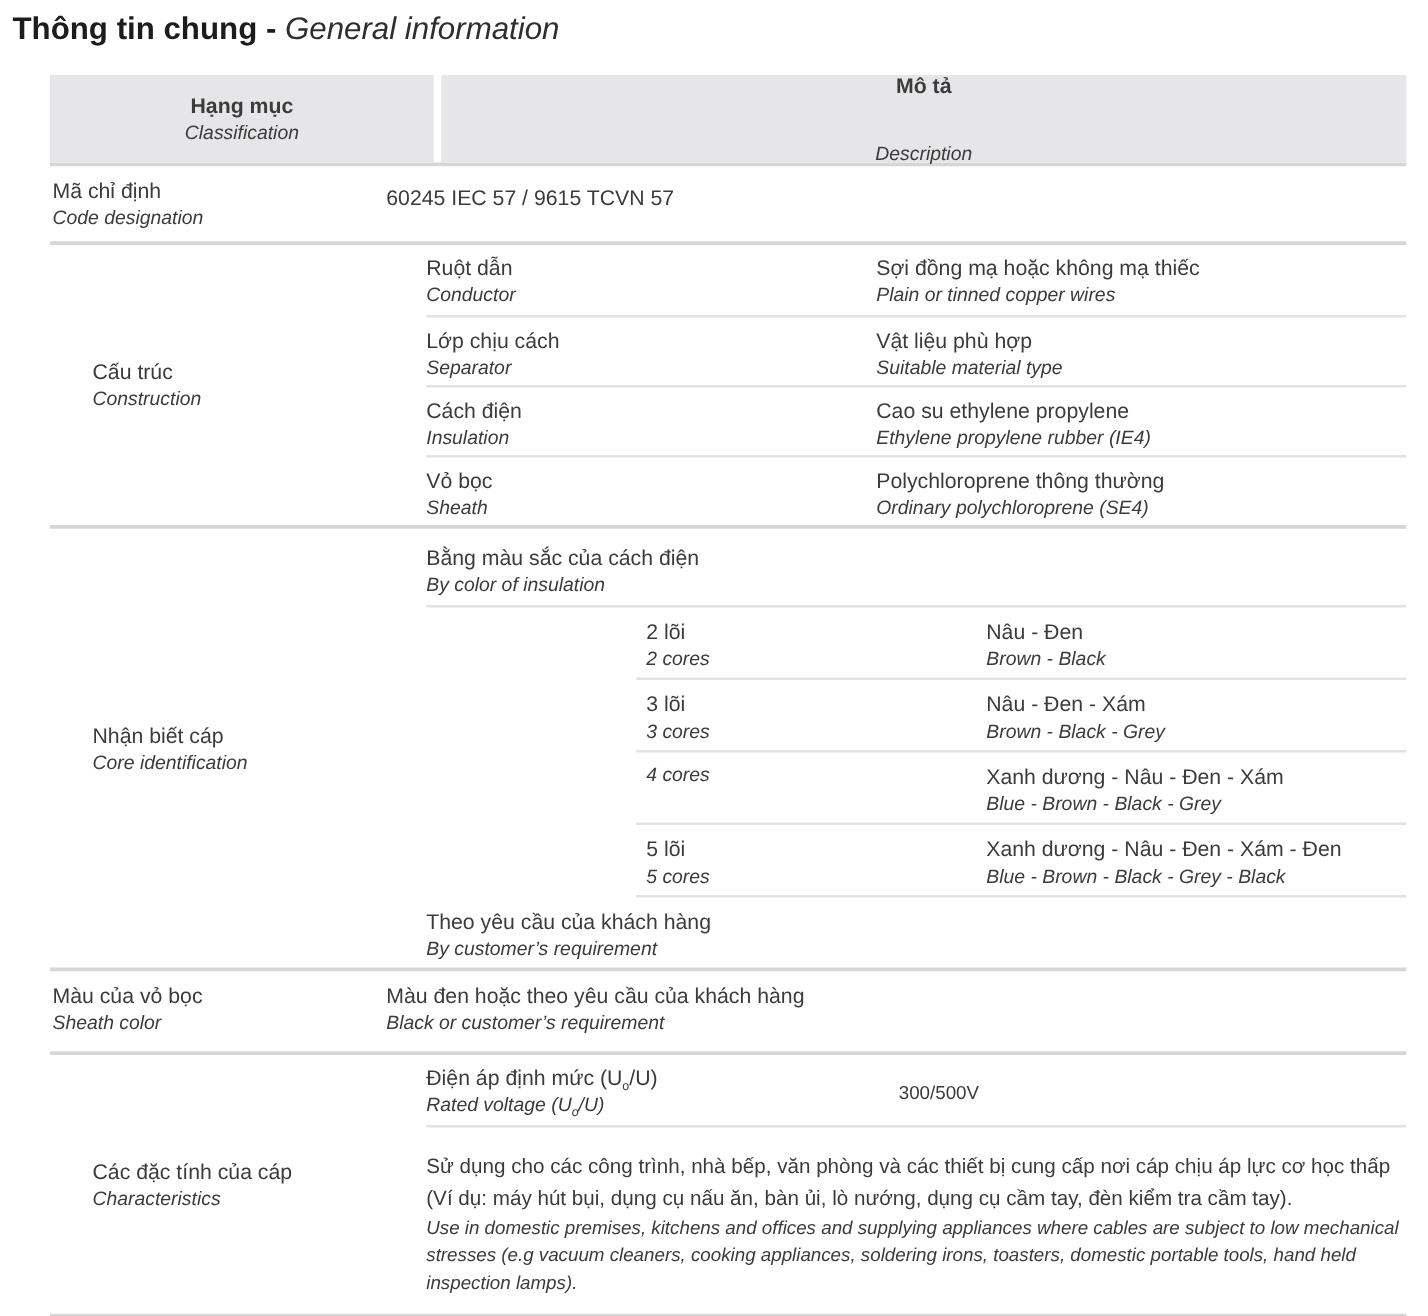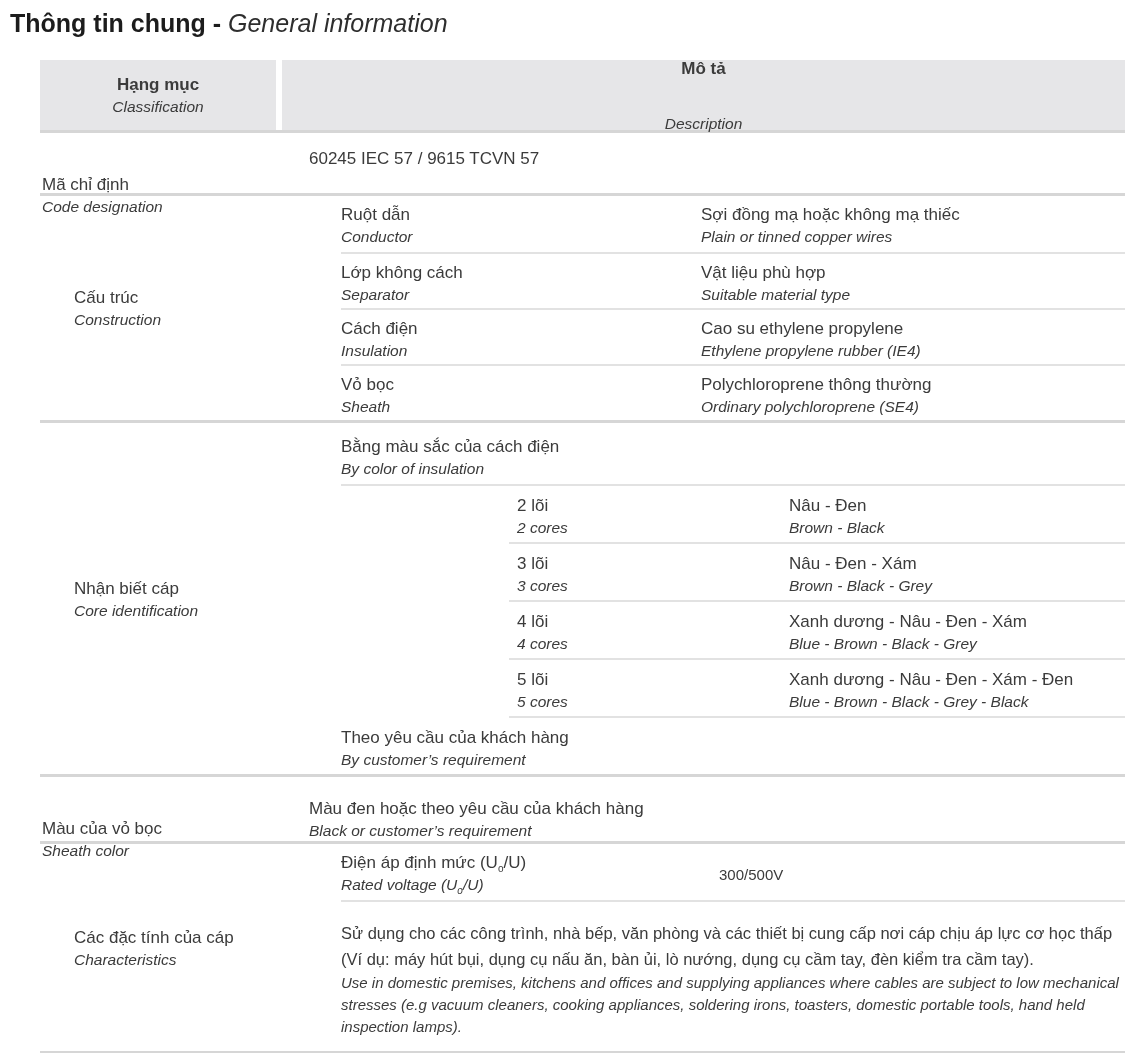--- a/index.html
+++ b/index.html
@@ -16,36 +16,36 @@
   .title .t-vn { font-weight:bold; }
   .title .t-sep { font-weight:bold; }
   .title .t-en { font-style:italic; font-weight:normal; color:#2e2e2e; }
 
   
   .table { margin-left:30px; width:1085px; }
 
   
   .thead { display:flex; height:70px; }
   .th { background:#e6e6e8; display:flex; flex-direction:column; justify-content:center; align-items:center; }
-  .th-class { width:236px; margin-right:6px; }
+  .th-class { width:307px; margin-right:6px; }
   .th-desc { flex:1;gap:33px; }
   .th .vn { font-weight:bold; }
 
   
   .vn { font-size:17px; line-height:23px; }
   .en { font-size:15.5px; line-height:21px; font-style:italic; }
 
   
   .row { display:flex; }
   .section { border-top:3px solid #d6d6d6; }
   .section:first-of-type { border-top:none; }
   .table-bottom { border-top:3px solid #d6d6d6; height:0; }
   .cell-left { width:269px; flex-shrink:0; padding-left:2px; }
   .cell-left.v-center { display:flex; flex-direction:column; justify-content:center;margin-left:32px; }
-  .cell-left.v-top { padding-top:28px;margin-top:12px; }
+  .cell-left.v-top { padding-top:8px; }
   .cell-right { flex:1; }
 
   
   .row-code { height:63px; }
   .row-code .cell-right { padding-top:16px; font-size:17px; }
 
   
   .subrow { display:flex; padding-top:7px; height:56px; }
   .subrow + .subrow { border-top:2px solid #e2e2e2; }
   .sub-name { width:360px; }
@@ -53,21 +53,21 @@
 
   
   .bycolor-row { height:63px; padding-top:12px; border-bottom:2px solid #e2e2e2; }
   .core-row { margin-left:168px; display:flex; padding-top:8px; height:58px; border-bottom:2px solid #e2e2e2; }
   .core-count { width:280px; padding-left:8px; }
   .core-colors { flex:1; }
   .byrequest-row { height:56px; padding-top:8px; }
 
   
   .row-sheath { height:67px; }
-  .row-sheath .cell-right { padding-top:20px; }
+  .row-sheath .cell-right { padding-top:8px; }
 
   
   .voltage-row { position:relative; height:58px; padding-top:7px; border-bottom:2px solid #e2e2e2; }
   .voltage-value { position:absolute; left:378px; top:22px; font-size:15px; font-style:normal; }
   sub { font-size:10px; line-height:0; }
   .usage-row { height:149px; padding-top:18px; padding-right:2px; }
   .usage-vn { font-size:16.5px; line-height:26px; }
   .usage-en { font-size:15px; line-height:22px; font-style:italic; }
 </style>
 </head>
@@ -109,21 +109,21 @@
             <div class="vn">Ruột dẫn</div>
             <div class="en">Conductor</div>
           </div>
           <div class="sub-value">
             <div class="vn">Sợi đồng mạ hoặc không mạ thiếc</div>
             <div class="en">Plain or tinned copper wires</div>
           </div>
         </div>
         <div class="subrow">
           <div class="sub-name">
-            <div class="vn">Lớp không cách</div>
+            <div class="vn">Lớp chịu cách</div>
             <div class="en">Separator</div>
           </div>
           <div class="sub-value">
             <div class="vn">Vật liệu phù hợp</div>
             <div class="en">Suitable material type</div>
           </div>
         </div>
         <div class="subrow">
           <div class="sub-name">
             <div class="vn">Cách điện</div>
@@ -172,21 +172,20 @@
             <div class="vn">3 lõi</div>
             <div class="en">3 cores</div>
           </div>
           <div class="core-colors">
             <div class="vn">Nâu - Đen - Xám</div>
             <div class="en">Brown - Black - Grey</div>
           </div>
         </div>
         <div class="core-row">
           <div class="core-count">
-            <div class="vn">4 lõi</div>
             <div class="en">4 cores</div>
           </div>
           <div class="core-colors">
             <div class="vn">Xanh dương - Nâu - Đen - Xám</div>
             <div class="en">Blue - Brown - Black - Grey</div>
           </div>
         </div>
         <div class="core-row">
           <div class="core-count">
             <div class="vn">5 lõi</div>

